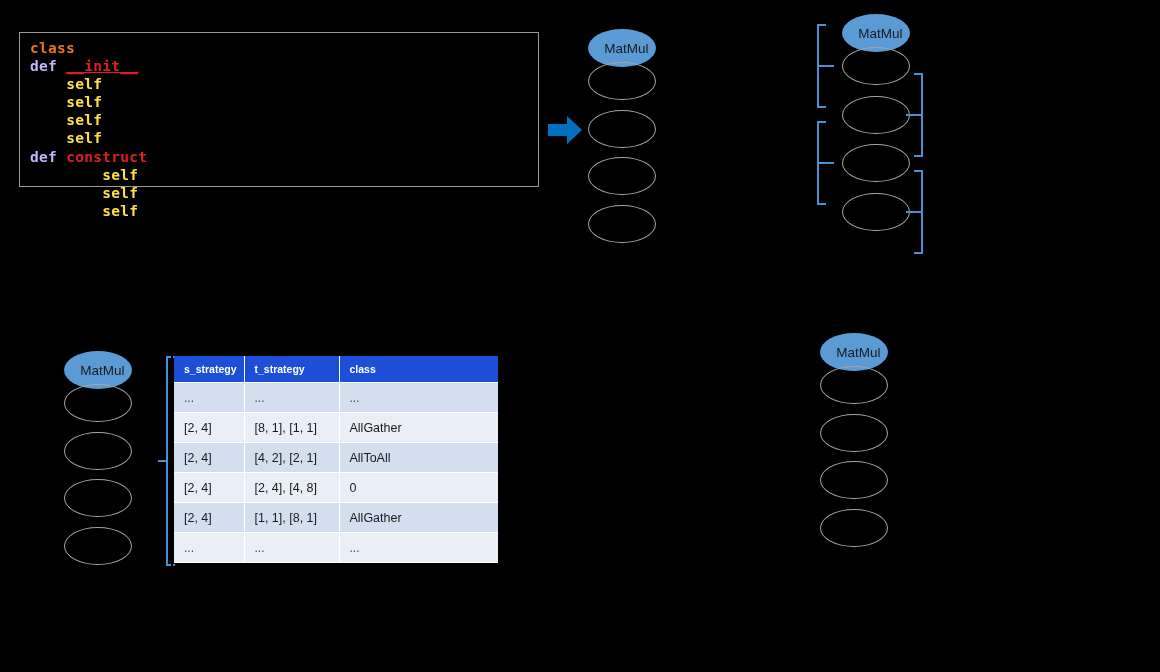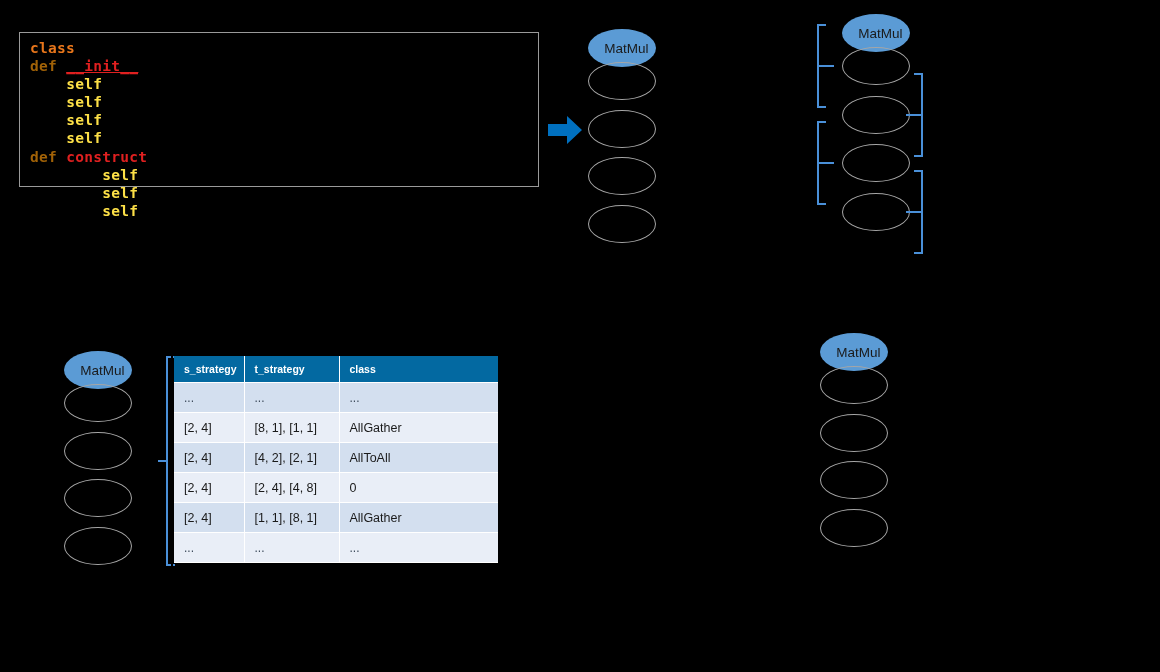--- a/index.html
+++ b/index.html
@@ -40,21 +40,21 @@
     right: 4px;
     font-family: "DejaVu Sans Mono", "Liberation Mono", monospace;
     font-size: 14.5px;
     font-weight: bold;
     line-height: 18.1px;
     white-space: pre;
     letter-spacing: 0.3px;
   }
   .code-line { display: block; height: 18.1px; }
   .kw-class    { color: #E8761B; }
-  .kw-def      { color: #a16207; }
+  .kw-def      { color: #c4b5fd; }
   .kw-init     { color: #E02020; text-decoration: underline; text-decoration-color:#E02020; }
   .kw-self     { color: #fde047; }
   .kw-construct{ color: #E02020; }
 
   
   #flow-arrow {
     position: absolute;
     left: 547px;
     top: 112px;
     width: 36px;
@@ -97,21 +97,21 @@
     width: 324px;
     height: 210px;
   }
   #cost-table {
     border-collapse: collapse;
     width: 324px;
     table-layout: fixed;
     font-family: "Liberation Sans", sans-serif;
   }
   #cost-table th {
-    background: #0369a1;
+    background: #1d4ed8;
     color: #FFFFFF;
     font-size: 10.5px;
     font-weight: bold;
     text-align: left;
     padding: 6px 8px 7px 10px;
     height: 13px;
     border-right: 1.5px solid #FFFFFF;
     border-bottom: 1.5px solid #FFFFFF;
     margin-left: 19px;
   }

